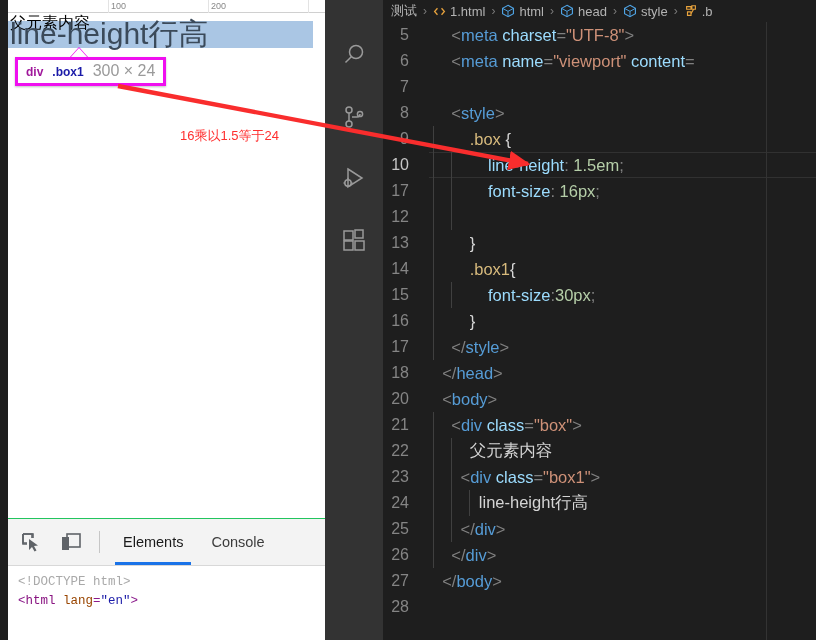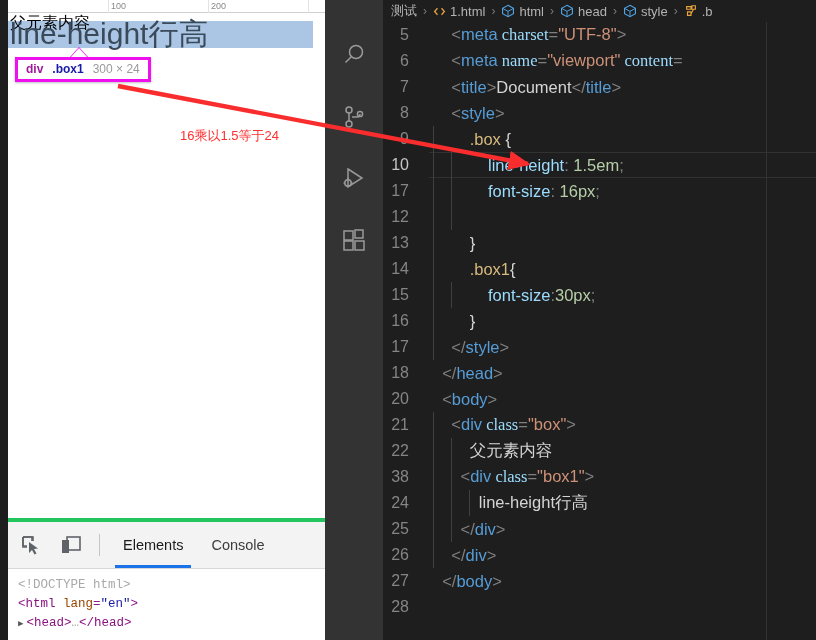--- a/index.html
+++ b/index.html
@@ -71,21 +71,21 @@
     position: absolute; left: 7px; top: 57px;
     background: #fff;
     border: 3px solid #ef0fef;
     padding: 2px 8px 3px 8px;
     display: flex; align-items: baseline; gap: 9px;
     box-shadow: 0 1px 2px rgba(0,0,0,0.25);
     white-space: nowrap;
   }
   #tooltip-badge .sel-tag { font-size: 12px; font-weight: bold; color: #a0189b; }
   #tooltip-badge .sel-cls { font-size: 12px; font-weight: bold; color: #1a1aa8; }
-  #tooltip-badge .dims { font-size: 12px; color: #9a9a9a; }
+  #tooltip-badge .dims { font-size: 16px; color: #9a9a9a; }
   #tooltip-caret {
     position: absolute; left: 62px; top: 48px;
     width: 0; height: 0;
     border-left: 9px solid transparent;
     border-right: 9px solid transparent;
     border-bottom: 10px solid #ffffff;
     filter: drop-shadow(0 -1px 0 #ef0fef);
   }
 
   
@@ -93,21 +93,21 @@
     position: absolute; left: 172px; top: 127px;
     font-size: 13px; color: #ff2f2f;
     white-space: nowrap;
   }
 
   
   #devtools {
     position: absolute; left: 0; top: 518px;
     width: 365px; height: 122px;
     background: #f0abfc;
-    border-top: 4px solid #22c55e;
+    border-top: 1px solid #22c55e;
   }
   #devtools-toolbar {
     position: relative;
     height: 47px;
     display: flex; align-items: center;
     background: #f3f3f3;
     border-bottom: 1px solid #d8d8d8;
   }
   .dt-icon-btn {
     width: 34px; height: 34px;
@@ -200,21 +200,21 @@
     text-align: right; padding-right: 20px;
     color: #858585;
     font-size: 16px;
     font-family: "Liberation Sans", sans-serif;
   }
   .ln.cur { color: #c6c6c6; }
   .ctext { padding-left: 4px; position: relative; }
   
   .t-punct { color: #808080; }
   .t-tag   { color: #569cd6; margin-top: 25px; }
-  .t-attr  { color: #9cdcfe; font-family: Liberation Serif, serif; }
+  .t-attr  { color: #9cdcfe; }
   .t-str   { color: #ce9178; }
   .t-text  { color: #d4d4d4; }
   .t-sel   { color: #d7ba7d; }
   .t-prop  { color: #9cdcfe; }
   .t-num   { color: #b5cea8; }
   .t-brace { color: #d4d4d4; }
 
   .indent-guide {
     position: absolute; top: 0; height: 26px; width: 1px;
     background: #404040;
@@ -297,23 +297,20 @@
         <div class="dt-tab">Console</div>
       </div>
 
       <div id="dom-tree">
         <div class="dom-row">
           <span class="dom-doctype">&lt;!DOCTYPE html&gt;</span>
         </div>
         <div class="dom-row">
           <span class="tk-bracket">&lt;</span><span class="tk-tag">html</span>
           <span class="tk-attr">lang</span><span class="tk-bracket">=</span><span class="tk-val">"en"</span><span class="tk-bracket">&gt;</span>
-        </div>
-        <div class="dom-row">
-          <span class="dom-arrow">▶</span><span class="tk-tag">&lt;head&gt;</span><span class="dom-doctype">…</span><span class="tk-tag">&lt;/head&gt;</span>
         </div>
       </div>
     </div>
   </div>
 
   <div id="vscode">
 
     <div id="activitybar">
       <div class="act-item" style="margin-top:24px;">
         <svg width="26" height="26" viewBox="0 0 26 26">
@@ -401,36 +398,36 @@
                 <path d="M3 3 h5 v3 h-5 Z M9 2 h4 v4 h-4 Z M4 9 h4 v4 h-4 Z" fill="none" stroke="#e8a33d" stroke-width="1.3"></path>
                 <path d="M8 4.5 L9 4 M8 11 L11 6" fill="none" stroke="#e8a33d" stroke-width="1.2"></path>
               </svg>
             </span>
             <span class="bc-label">.b</span>
           </span>
         </div>
       <div id="code">
           <div class="code-line"><span class="ln">5</span><span class="ctext"><span class="t-punct">    &lt;</span><span class="t-tag">meta</span><span class="t-attr"> charset</span><span class="t-punct">=</span><span class="t-str">"UTF-8"</span><span class="t-punct">&gt;</span></span></div>
           <div class="code-line"><span class="ln">6</span><span class="ctext"><span class="t-punct">    &lt;</span><span class="t-tag">meta</span><span class="t-attr"> name</span><span class="t-punct">=</span><span class="t-str">"viewport"</span><span class="t-attr"> content</span><span class="t-punct">=</span></span></div>
-          <div class="code-line"><span class="ln">7</span><span class="ctext"><span class="t-punct">    &lt;</span><span class="t-tag">title</span><span class="t-punct">&gt;</span><span class="t-text">Document</span><span class="t-punct">&lt;/</span><span class="t-tag">title</span><span class="t-punct">&gt;</span></span></div>
+          <div class="code-line"><span class="ln">7</span></div>
           <div class="code-line"><span class="ln">8</span><span class="ctext"><span class="t-punct">    &lt;</span><span class="t-tag">style</span><span class="t-punct">&gt;</span></span></div>
           <div class="code-line"><div class="indent-guide" style="left: 50px;"></div><span class="ln">9</span><span class="ctext"><span class="t-sel">        .box </span><span class="t-brace">{</span></span></div>
           <div class="code-line"><div class="current-line"></div><div class="indent-guide" style="left: 50px;"></div><div class="indent-guide" style="left: 68px;"></div><span class="ln cur">10</span><span class="ctext"><span class="t-prop">            line-height</span><span class="t-punct">: </span><span class="t-num">1.5em</span><span class="t-punct">;</span></span></div>
           <div class="code-line"><div class="indent-guide" style="left: 50px;"></div><div class="indent-guide" style="left: 68px;"></div><span class="ln">17</span><span class="ctext"><span class="t-prop">            font-size</span><span class="t-punct">: </span><span class="t-num">16px</span><span class="t-punct">;</span></span></div>
           <div class="code-line"><div class="indent-guide" style="left: 50px;"></div><div class="indent-guide" style="left: 68px;"></div><span class="ln">12</span></div>
           <div class="code-line"><div class="indent-guide" style="left: 50px;"></div><span class="ln">13</span><span class="ctext"><span class="t-brace">        }</span></span></div>
           <div class="code-line"><div class="indent-guide" style="left: 50px;"></div><span class="ln">14</span><span class="ctext"><span class="t-sel">        .box1</span><span class="t-brace">{</span></span></div>
           <div class="code-line"><div class="indent-guide" style="left: 50px;"></div><div class="indent-guide" style="left: 68px;"></div><span class="ln">15</span><span class="ctext"><span class="t-prop">            font-size</span><span class="t-punct">:</span><span class="t-num">30px</span><span class="t-punct">;</span></span></div>
           <div class="code-line"><div class="indent-guide" style="left: 50px;"></div><span class="ln">16</span><span class="ctext"><span class="t-brace">        }</span></span></div>
           <div class="code-line"><div class="indent-guide" style="left: 50px;"></div><span class="ln">17</span><span class="ctext"><span class="t-punct">    &lt;/</span><span class="t-tag">style</span><span class="t-punct">&gt;</span></span></div>
           <div class="code-line"><span class="ln">18</span><span class="ctext"><span class="t-punct">  &lt;/</span><span class="t-tag">head</span><span class="t-punct">&gt;</span></span></div>
           <div class="code-line"><span class="ln">20</span><span class="ctext"><span class="t-punct">  &lt;</span><span class="t-tag">body</span><span class="t-punct">&gt;</span></span></div>
           <div class="code-line"><div class="indent-guide" style="left: 50px;"></div><span class="ln">21</span><span class="ctext"><span class="t-punct">    &lt;</span><span class="t-tag">div</span><span class="t-attr"> class</span><span class="t-punct">=</span><span class="t-str">"box"</span><span class="t-punct">&gt;</span></span></div>
           <div class="code-line"><div class="indent-guide" style="left: 50px;"></div><div class="indent-guide" style="left: 68px;"></div><span class="ln">22</span><span class="ctext"><span class="t-text">        父元素内容</span></span></div>
-          <div class="code-line"><div class="indent-guide" style="left: 50px;"></div><div class="indent-guide" style="left: 68px;"></div><span class="ln">38</span><span class="ctext"><span class="t-punct">      &lt;</span><span class="t-tag">div</span><span class="t-attr"> class</span><span class="t-punct">=</span><span class="t-str">"box1"</span><span class="t-punct">&gt;</span></span></div>
+          <div class="code-line"><div class="indent-guide" style="left: 50px;"></div><div class="indent-guide" style="left: 68px;"></div><span class="ln">23</span><span class="ctext"><span class="t-punct">      &lt;</span><span class="t-tag">div</span><span class="t-attr"> class</span><span class="t-punct">=</span><span class="t-str">"box1"</span><span class="t-punct">&gt;</span></span></div>
           <div class="code-line"><div class="indent-guide" style="left: 50px;"></div><div class="indent-guide" style="left: 68px;"></div><div class="indent-guide" style="left: 86px;"></div><span class="ln">24</span><span class="ctext"><span class="t-text">          line-height行高</span></span></div>
           <div class="code-line"><div class="indent-guide" style="left: 50px;"></div><div class="indent-guide" style="left: 68px;"></div><span class="ln">25</span><span class="ctext"><span class="t-punct">      &lt;/</span><span class="t-tag">div</span><span class="t-punct">&gt;</span></span></div>
           <div class="code-line"><div class="indent-guide" style="left: 50px;"></div><span class="ln">26</span><span class="ctext"><span class="t-punct">    &lt;/</span><span class="t-tag">div</span><span class="t-punct">&gt;</span></span></div>
           <div class="code-line"><span class="ln">27</span><span class="ctext"><span class="t-punct">  &lt;/</span><span class="t-tag">body</span><span class="t-punct">&gt;</span></span></div>
           <div class="code-line"><span class="ln">28</span><span class="ctext"></span></div>
         </div>
       <div id="gutter-border"></div>
 
     </div>
   </div>

